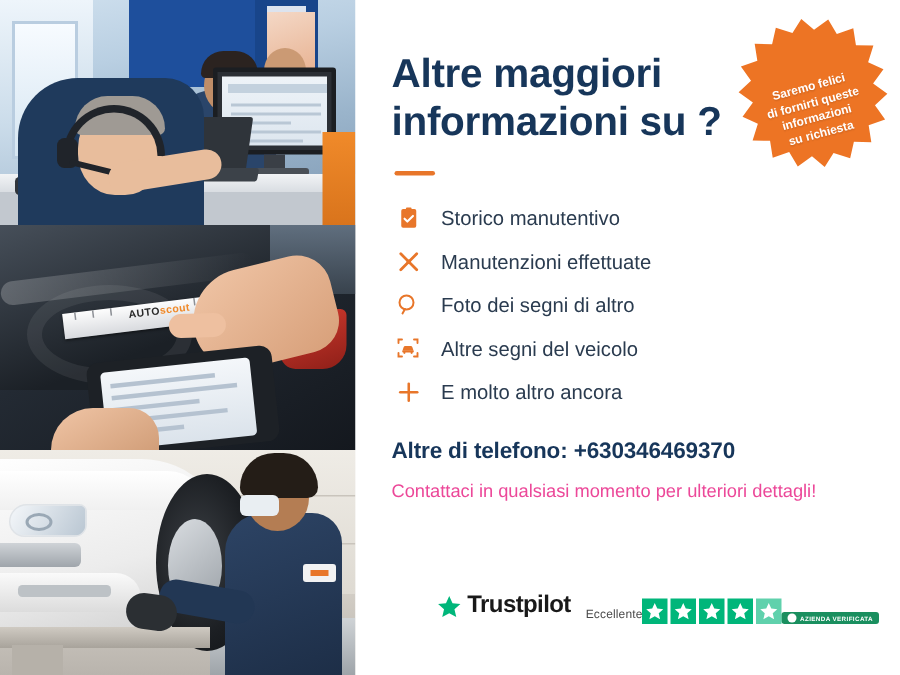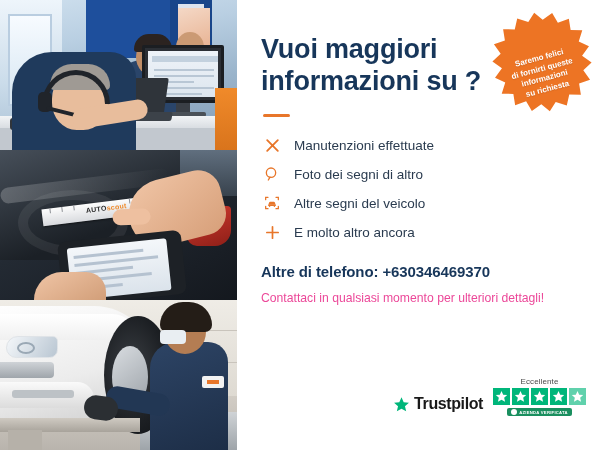--- a/index.html
+++ b/index.html
@@ -175,21 +175,21 @@
            align-items:center; justify-content:center; padding-top:6px; }
   .burst .hs { width:17px; height:15px; margin-bottom:3px; }
   .burst .btxt { text-align:center; color:#fff; font-size:8px; font-weight:bold;
            line-height:1.33; transform:rotate(-6deg); text-shadow:0 1px 1px rgba(0,0,0,.12); }
 
   
   .tp { position:absolute; right:14px; bottom:34px; display:flex; align-items:flex-end; gap:10px; }
   .tp-logo { display:flex; align-items:center; gap:4px; padding-bottom:3px; }
   .tp-logo .star { width:17px; height:17px; }
   .tp-logo .word { font-size:16px; font-weight:bold; color:#191919; letter-spacing:-.4px; }
-  .tp-right { display:flex; flex-direction:column; align-items:center; }
+  .tp-right { display:flex; flex-direction:row; align-items:flex-end; }
   .tp-rating { font-size:8px; color:#4a4a4a; margin-bottom:2px; letter-spacing:.1px; }
   .tp-stars { display:flex; gap:2px; }
   .tp-stars .box { width:17px; height:17px; background:#00b67a; display:flex;
            align-items:center; justify-content:center; }
   .tp-stars .box.half { background:#00b67a; opacity:.62; }
   .tp-stars .box svg { width:13px; height:13px; }
   .tp-verified { margin-top:3px; display:flex; align-items:center; gap:2px;
            background:#1a8f5f; border-radius:2px; padding:1px 4px; }
   .tp-verified .chk { width:6px; height:6px; border-radius:50%; background:#fff; flex:0 0 6px; }
   .tp-verified .vt { font-size:4.2px; color:#fff; font-weight:bold; letter-spacing:.25px; }
@@ -301,25 +301,35 @@
           </div>
         <div class="marm"></div>
           <div class="glove"></div>
       </div>
     </div>
 
   </div>
 
   <div class="content">
 
-    <h1 class="headline">Vuoi maggiori informazioni su ?</h1>
+    <h1 class="headline">Altre maggiori informazioni su ?</h1>
     <div class="rule"></div>
 
     <ul class="features">
 
+      <li class="feat">
+        <span class="ico">
+          <svg viewBox="0 0 24 24" width="15" height="15">
+            <rect x="4" y="2" width="16" height="20" rx="2" fill="#E8762A"></rect>
+            <rect x="9" y="0.5" width="6" height="4" rx="1" fill="#E8762A"></rect>
+            <path d="M7.5 12.5l3 3 6-6" stroke="#fff" stroke-width="2.2" fill="none" stroke-linecap="round" stroke-linejoin="round"></path>
+          </svg>
+        </span>
+        <span class="txt">Storico manutentivo</span>
+      </li>
 
       <li class="feat">
         <span class="ico">
           <svg viewBox="0 0 24 24" width="17" height="17">
             <g stroke="#E8762A" stroke-width="2.6" stroke-linecap="round">
               <line x1="4.5" y1="4.5" x2="19.5" y2="19.5"></line>
               <line x1="19.5" y1="4.5" x2="4.5" y2="19.5"></line>
             </g>
             <circle cx="12" cy="12" r="2.1" fill="#E8762A"></circle>
           </svg>

